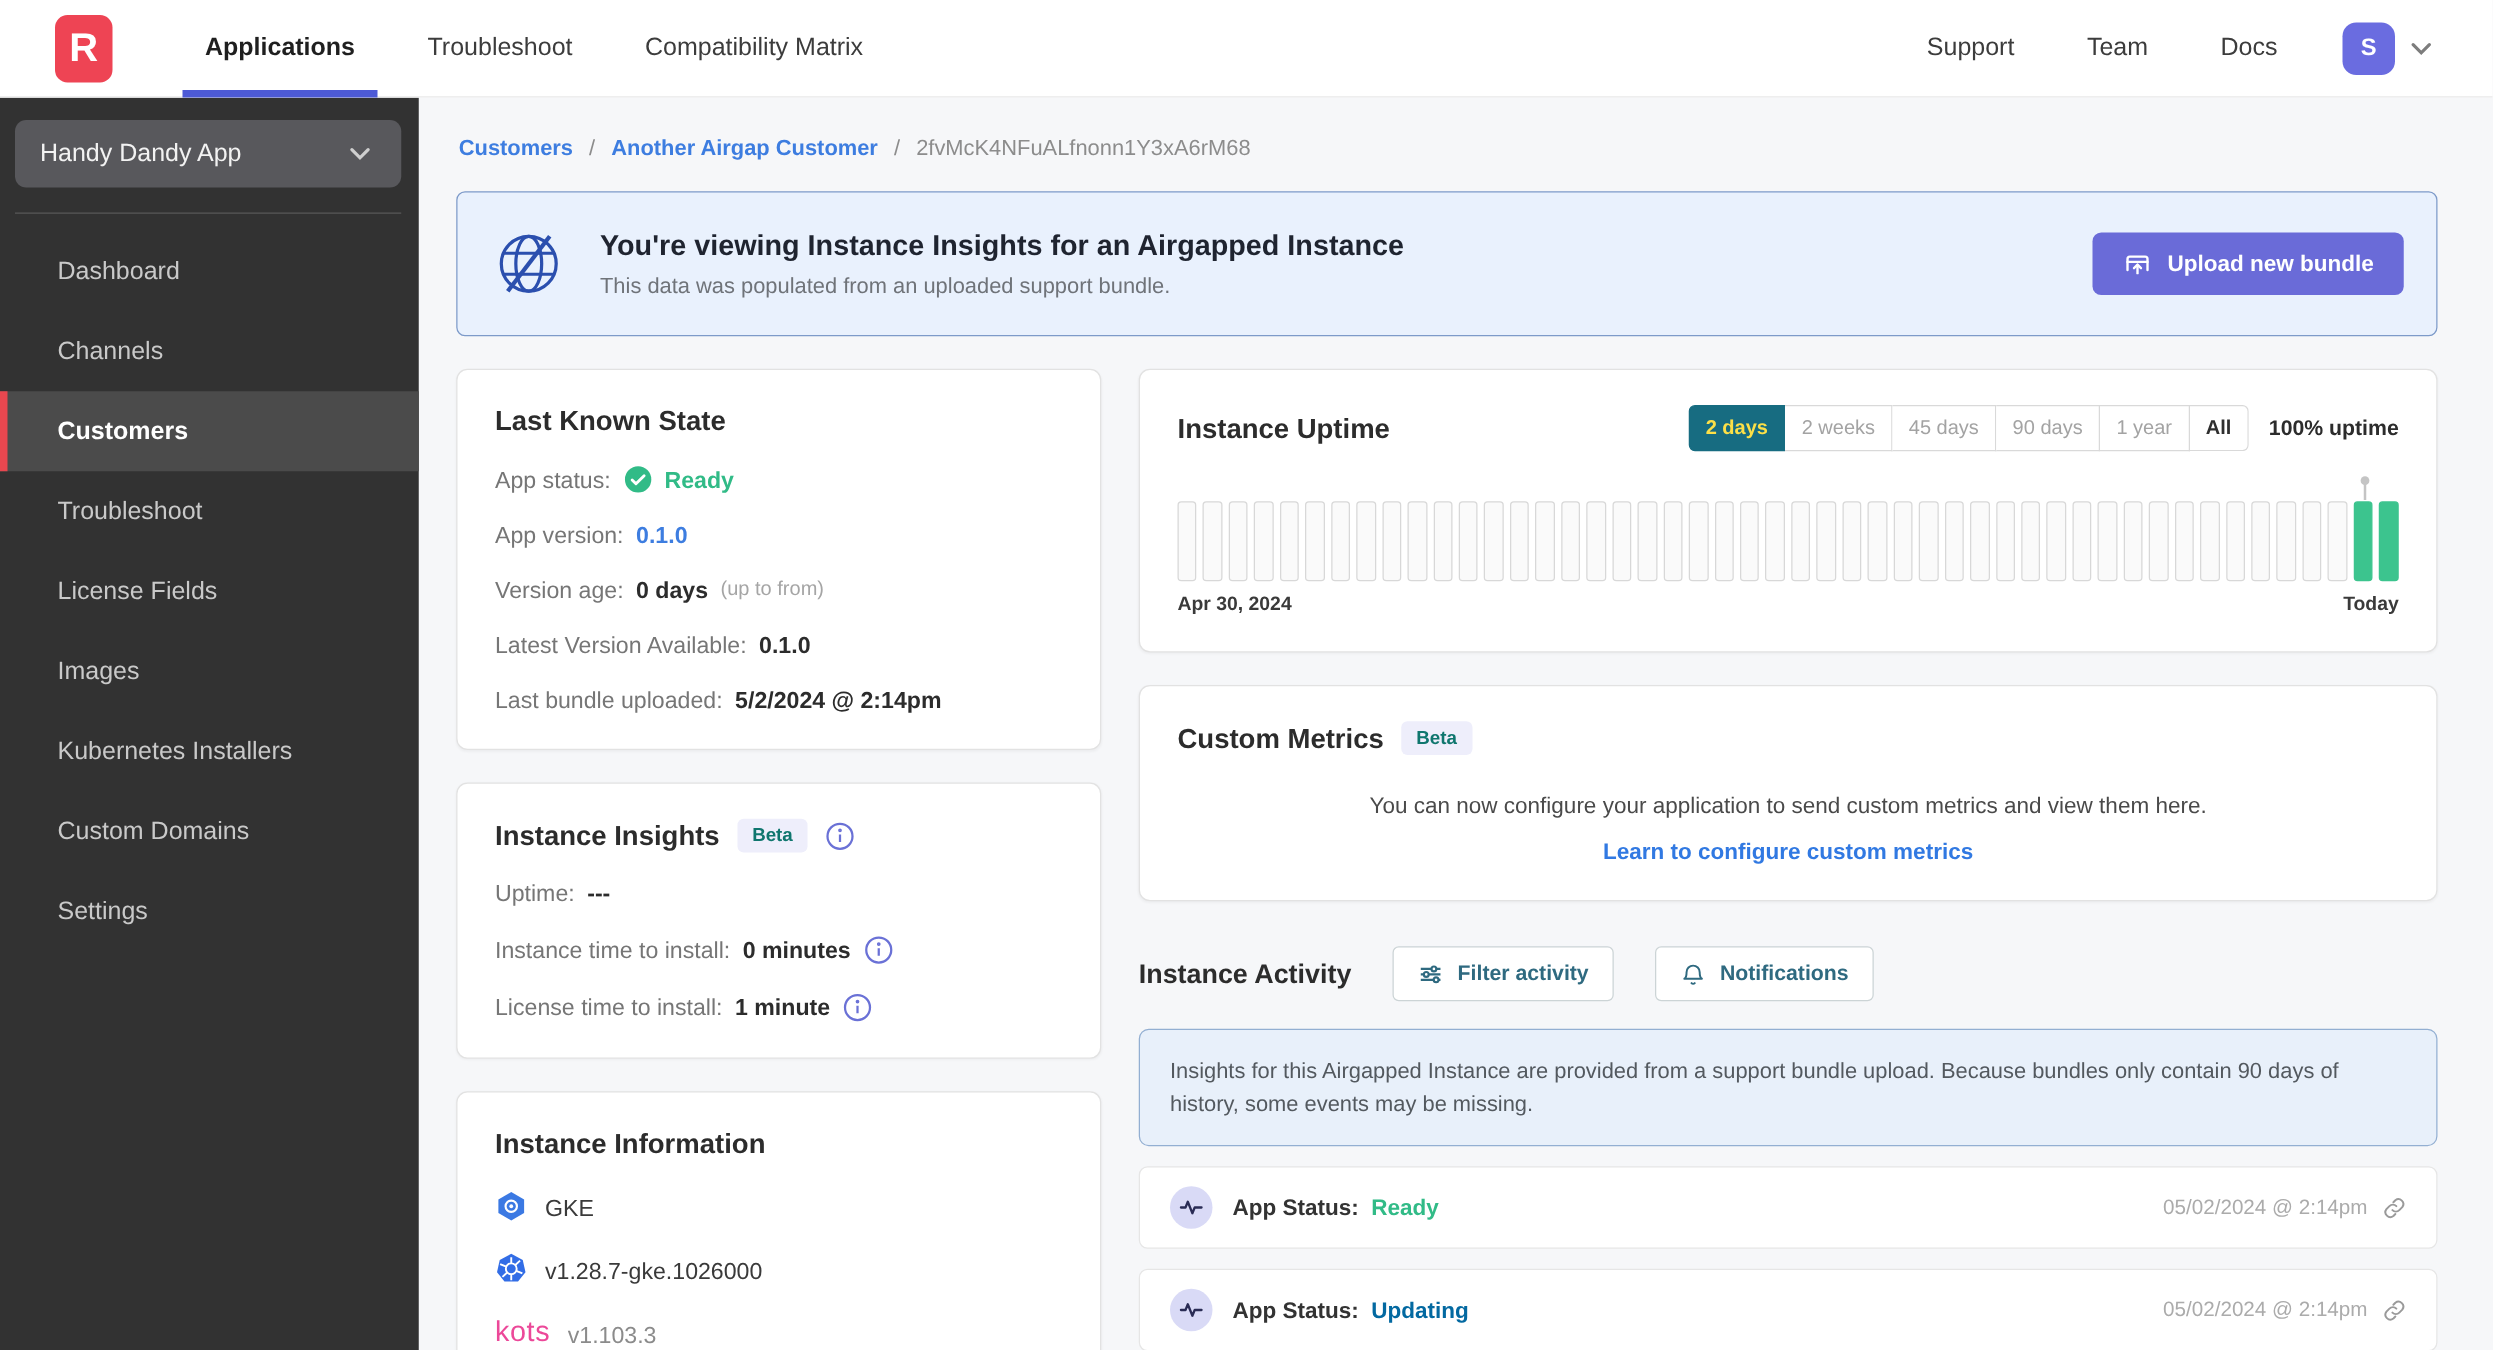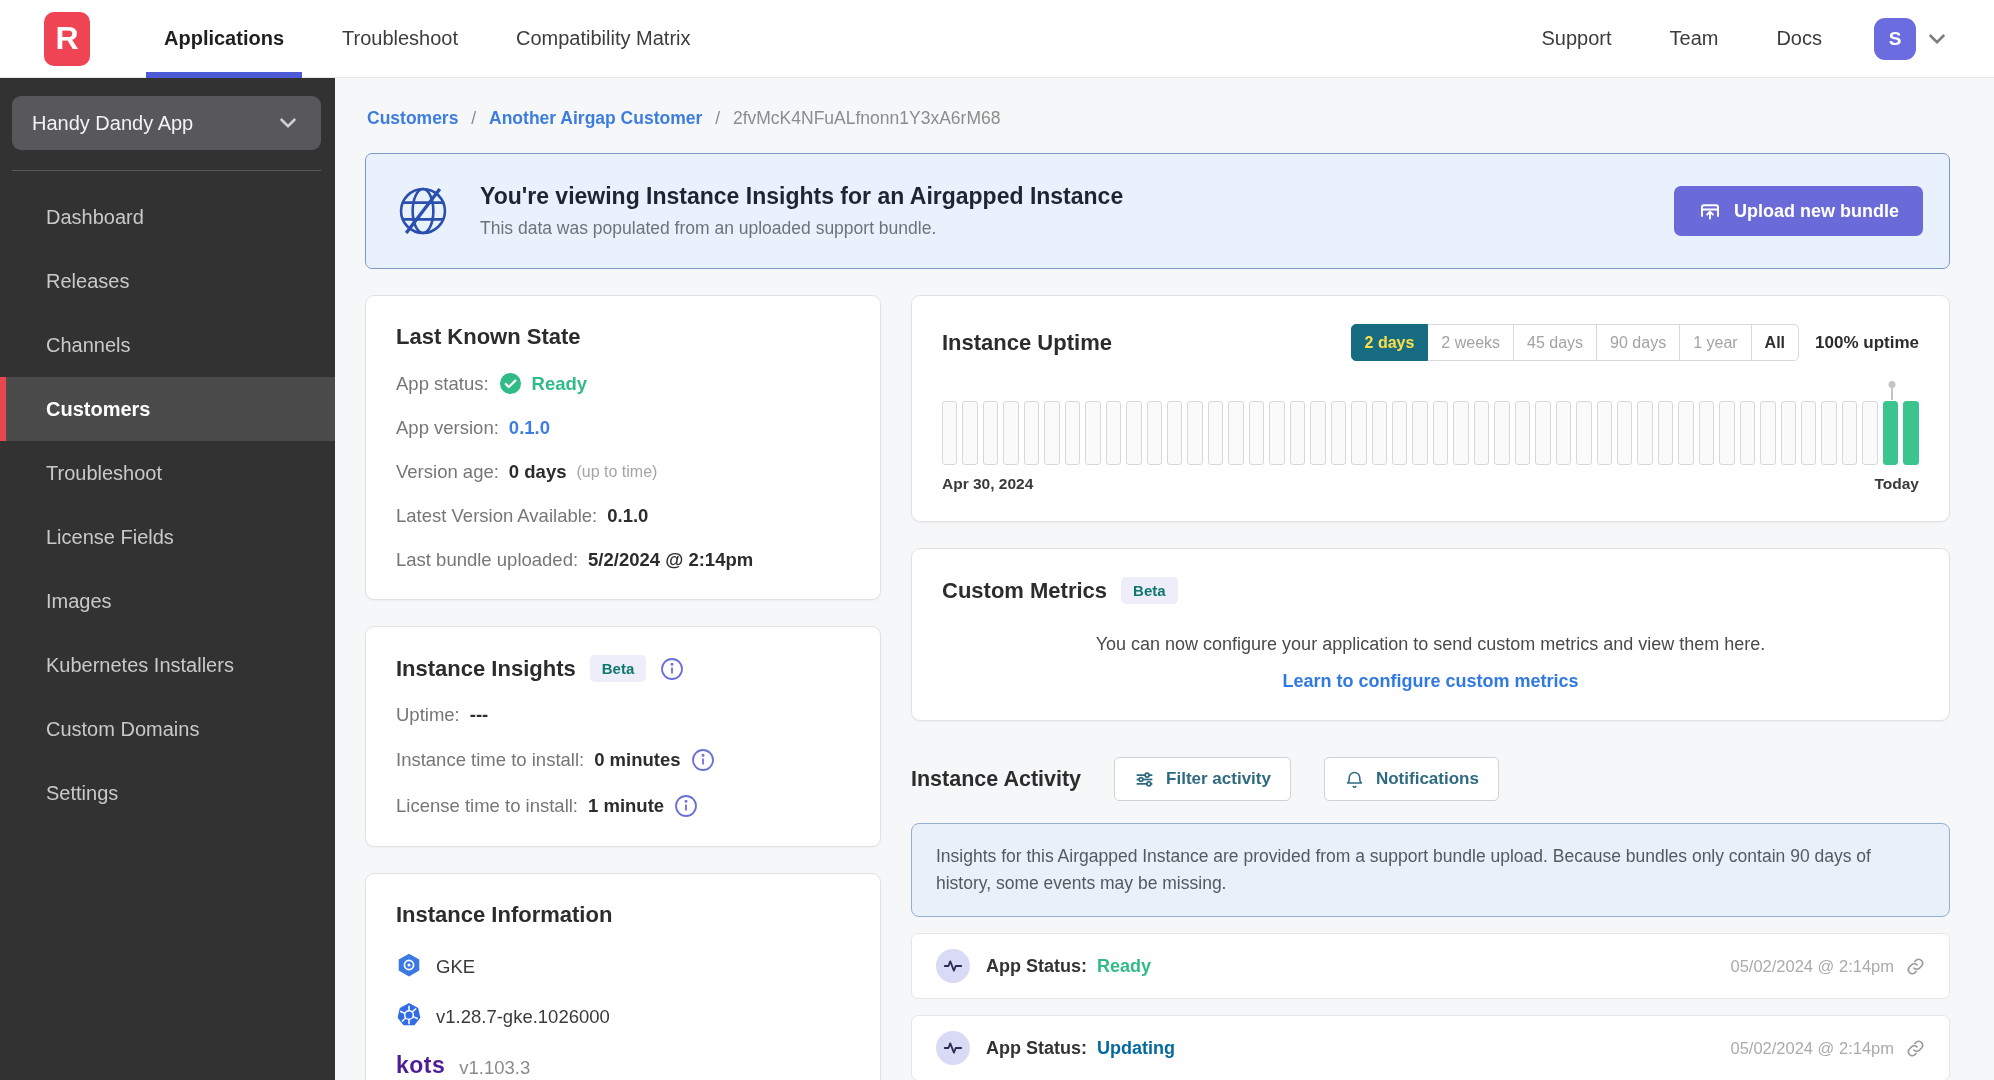--- a/index.html
+++ b/index.html
@@ -52,21 +52,21 @@
   .kv-row { display:flex; align-items:center; gap:10px; margin-top:22px; font-size:18.5px; }
   .kv-label { color:#767676; }
   .kv-strong { color:#2c2c2c; font-weight:bold; }
   .kv-link { color:#3d7de0; font-weight:bold; cursor:pointer; }
   .kv-note { color:#a5a5a5; font-size:16px; }
   .status-ready { color:#31bb87; font-weight:bold; }
   .check-icon { width:23px; height:23px; flex:none; }
 
   .inst-row { display:flex; align-items:flex-end; gap:14px; margin-top:24px; font-size:18.5px; color:#3a3a3a; }
   .inst-row svg { width:26px; height:26px; flex:none; }
-  .kots-mark { font-size:23px; font-weight:bold; color:#4c1d95; letter-spacing:.5px; }
+  .kots-mark { font-size:23px; font-weight:normal; color:#ec4899; letter-spacing:.5px; }
   .kots-ver { color:#8b8b8b; }
 
   
   .uptime-head { display:flex; align-items:center; }
   .range-group { margin-left:auto; display:flex; }
   .range-btn { height:37px; padding:0 13px; background:#fff; border:1px solid #d9d9d9; border-left-width:0; font-size:16px; font-family:inherit; color:#a3a3a3; cursor:pointer; display:flex; align-items:center; }
   .range-btn:first-child { border-left-width:1px; border-radius:5px 0 0 5px; }
   .range-btn:last-child { border-radius:0 5px 5px 0; }
   .range-btn.active { background:#176c81; border-color:#176c81; color:#fde047; font-weight:bold; }
   .range-btn.plain { color:#2f2f2f; font-weight:bold; }
@@ -122,21 +122,20 @@
 
 <aside class="sidebar">
   <div class="app-selector">
     <span>Handy Dandy App</span>
     <svg class="chev" viewBox="0 0 24 24" fill="none" stroke="currentColor" stroke-width="2.4" stroke-linecap="round">
         <path d="M6 9l6 6 6-6"></path>
       </svg>
   </div>
   <hr class="side-divider">
   <div class="side-item">Dashboard</div>
-  <div class="side-item">Releases</div>
   <div class="side-item">Channels</div>
   <div class="side-item active">Customers</div>
   <div class="side-item">Troubleshoot</div>
   <div class="side-item">License Fields</div>
   <div class="side-item">Images</div>
   <div class="side-item">Kubernetes Installers</div>
   <div class="side-item">Custom Domains</div>
   <div class="side-item">Settings</div>
 </aside>
 
@@ -186,21 +185,21 @@
             </svg>
           <span class="status-ready">Ready</span>
         </div>
         <div class="kv-row">
           <span class="kv-label">App version:</span>
           <span class="kv-link">0.1.0</span>
         </div>
         <div class="kv-row">
           <span class="kv-label">Version age:</span>
           <span class="kv-strong">0 days</span>
-          <span class="kv-note">(up to time)</span>
+          <span class="kv-note">(up to from)</span>
         </div>
         <div class="kv-row">
           <span class="kv-label">Latest Version Available:</span>
           <span class="kv-strong">0.1.0</span>
         </div>
         <div class="kv-row">
           <span class="kv-label">Last bundle uploaded:</span>
           <span class="kv-strong">5/2/2024 @ 2:14pm</span>
         </div>
       </section>

